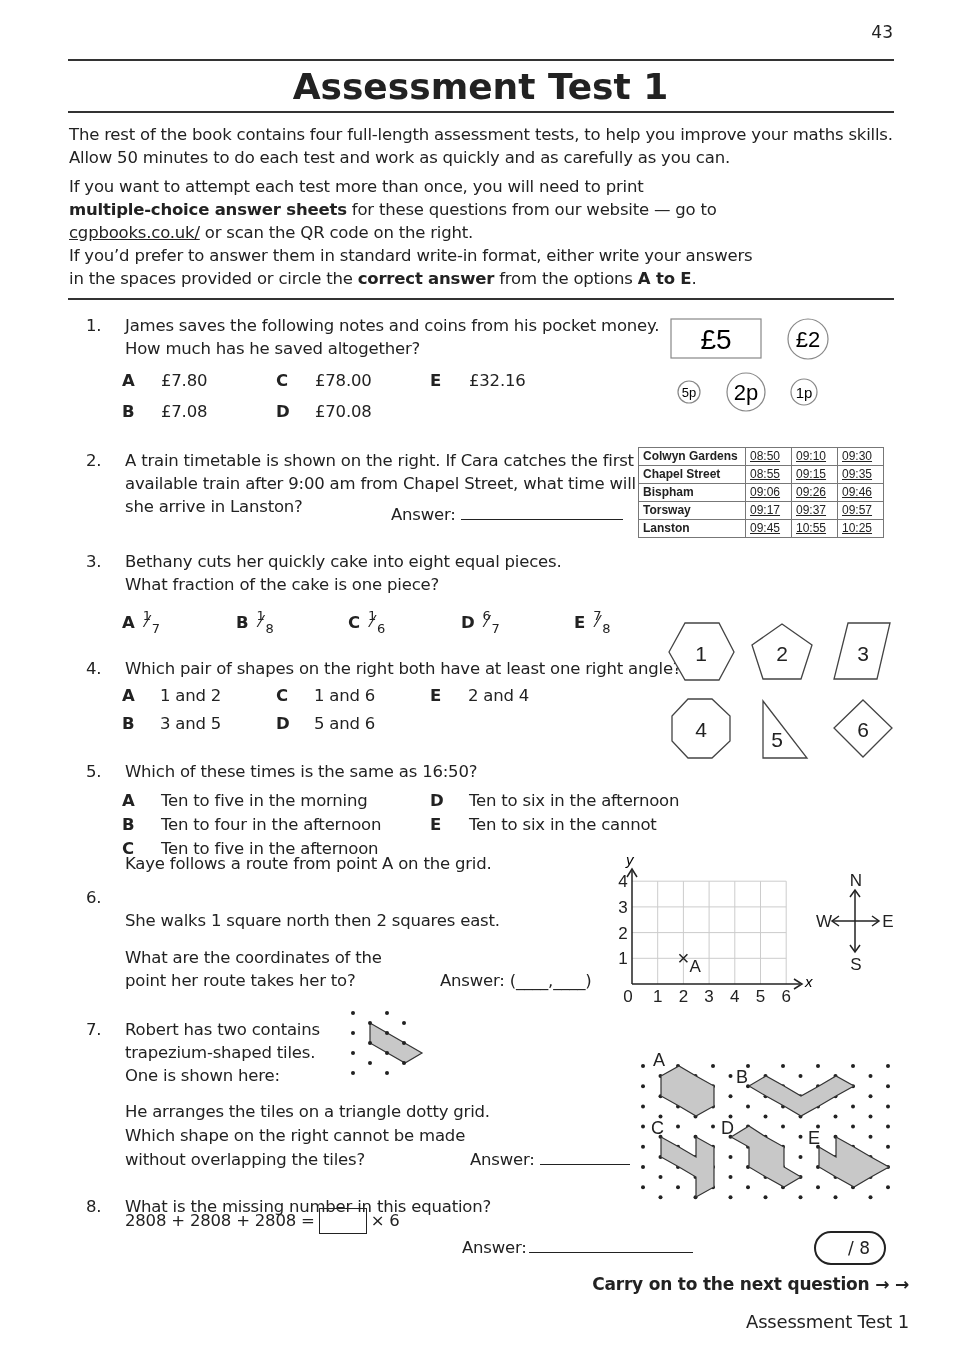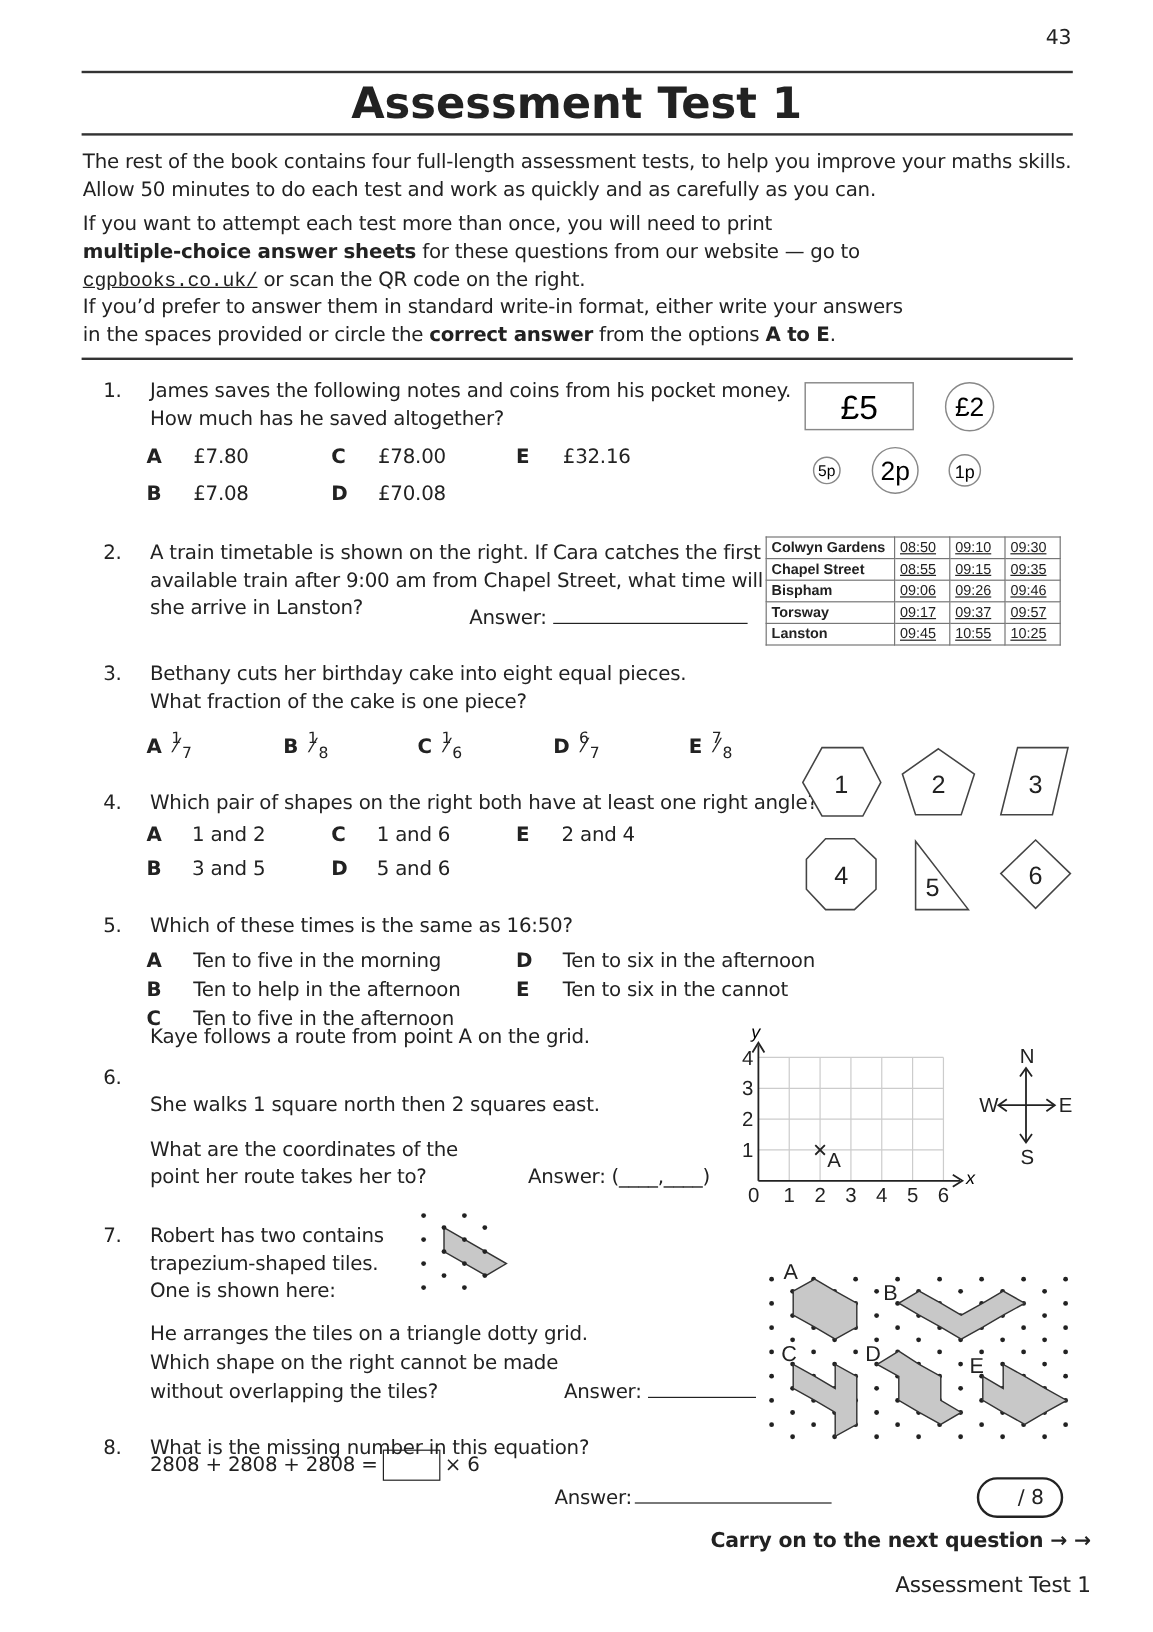--- a/index.html
+++ b/index.html
@@ -8,21 +8,21 @@
     font-family: "DejaVu Sans", sans-serif; color: #222;
   }
   .abs { position: absolute; }
   .t { font-size: 16.5px; line-height: 23px; letter-spacing: -0.2px; white-space: nowrap; }
   .b { font-weight: bold; }
   .rule { position: absolute; left: 68px; width: 826px; height: 2px; background: #333; }
   .page-num { right: 68px; top: 22px; font-size: 17px; }
   .title { left: 0; width: 961px; top: 64px; text-align: center; font-size: 36px; font-weight: bold; line-height: 46px; }
   .qnum { left: 86px; }
   .opt-letter { font-weight: bold; }
-  .link { text-decoration: underline; font-family: Liberation Mono, monospace; }
+  .link { text-decoration: underline; }
   .ansline { display: inline-block; border-bottom: 1px solid #222; height: 16px; vertical-align: baseline; }
   table.tt { border-collapse: collapse; font-family: "Liberation Sans", sans-serif; font-size: 12px; }
   table.tt td { border: 1px solid #777; padding: 1px 4px; line-height: 15px; }
   table.tt td.stn { font-weight: bold; width: 98px; }
   table.tt td.time { width: 37px; text-decoration: underline; }
   .frac { font-size: 13px; position: relative; display: inline-block; width: 22px; height: 26px; vertical-align: middle; }
   .frac .n { position: absolute; left: 3px; top: -6px; }
   .frac .s { position: absolute; left: 6px; top: 0px; font-size: 16px; }
   .frac .d { position: absolute; left: 12px; top: 7px; }
   .score-box { left: 814px; top: 1231px; width: 72px; height: 34px; border: 2px solid #222; border-radius: 17px; text-align: right; box-sizing: border-box; padding-right: 14px; font-size: 17px; line-height: 30px; }
@@ -109,21 +109,21 @@
     <tr>
         <td class="stn">Lanston</td>
         <td class="time">09:45</td>
         <td class="time">10:55</td>
         <td class="time">10:25</td>
       </tr>
   </tbody>
 </table>
 
 <div class="abs t qnum" style="top:550px">3.</div>
-<div class="abs t" style="left:125px;top:550px">Bethany cuts her birthday cake into eight equal pieces.</div>
+<div class="abs t" style="left:125px;top:550px">Bethany cuts her quickly cake into eight equal pieces.</div>
 <div class="abs t" style="left:125px;top:573px">What fraction of the cake is one piece?</div>
 
 <div class="abs t" style="left:122px;top:610px"><span class="opt-letter">A</span> <span class="frac"><span class="n">1</span><span class="s">⁄</span><span class="d">7</span></span></div>
 <div class="abs t" style="left:236px;top:610px"><span class="opt-letter">B</span> <span class="frac"><span class="n">1</span><span class="s">⁄</span><span class="d">8</span></span></div>
 <div class="abs t" style="left:348px;top:610px"><span class="opt-letter">C</span> <span class="frac"><span class="n">1</span><span class="s">⁄</span><span class="d">6</span></span></div>
 <div class="abs t" style="left:461px;top:610px"><span class="opt-letter">D</span> <span class="frac"><span class="n">6</span><span class="s">⁄</span><span class="d">7</span></span></div>
 <div class="abs t" style="left:574px;top:610px"><span class="opt-letter">E</span> <span class="frac"><span class="n">7</span><span class="s">⁄</span><span class="d">8</span></span></div>
 
 <div class="abs t qnum" style="top:657px">4.</div>
 <div class="abs t" style="left:125px;top:657px">Which pair of shapes on the right both have at least one right angle?</div>
@@ -148,21 +148,21 @@
     <text x="203" y="51">3</text>
     <text x="41" y="127">4</text>
     <text x="117" y="137">5</text>
     <text x="203" y="127">6</text>
   </g>
 </svg>
 
 <div class="abs t qnum" style="top:760px">5.</div>
 <div class="abs t" style="left:125px;top:760px">Which of these times is the same as 16:50?</div>
 <div class="abs t" style="left:122px;top:789px"><span class="opt-letter">A</span><span style="position:absolute;left:39px">Ten to five in the morning</span></div>
-<div class="abs t" style="left:122px;top:813px"><span class="opt-letter">B</span><span style="position:absolute;left:39px">Ten to help in the afternoon</span></div>
+<div class="abs t" style="left:122px;top:813px"><span class="opt-letter">B</span><span style="position:absolute;left:39px">Ten to four in the afternoon</span></div>
 <div class="abs t" style="left:122px;top:837px"><span class="opt-letter">C</span><span style="position:absolute;left:39px">Ten to five in the afternoon</span></div>
 <div class="abs t" style="left:430px;top:789px"><span class="opt-letter">D</span><span style="position:absolute;left:39px">Ten to six in the afternoon</span></div>
 <div class="abs t" style="left:430px;top:813px"><span class="opt-letter">E</span><span style="position:absolute;left:39px">Ten to six in the cannot</span></div>
 
 <div class="abs t qnum" style="top:886px">6.</div>
 <div class="abs t" style="left:125px;top:852px">Kaye follows a route from point A on the grid.</div>
 <div class="abs t" style="left:125px;top:909px">She walks 1 square north then 2 squares east.</div>
 <div class="abs t" style="left:125px;top:946px">What are the coordinates of the</div>
 <div class="abs t" style="left:125px;top:969px">point her route takes her to?</div>
 <div class="abs t" style="left:440px;top:969px">Answer: (____,____)</div>

